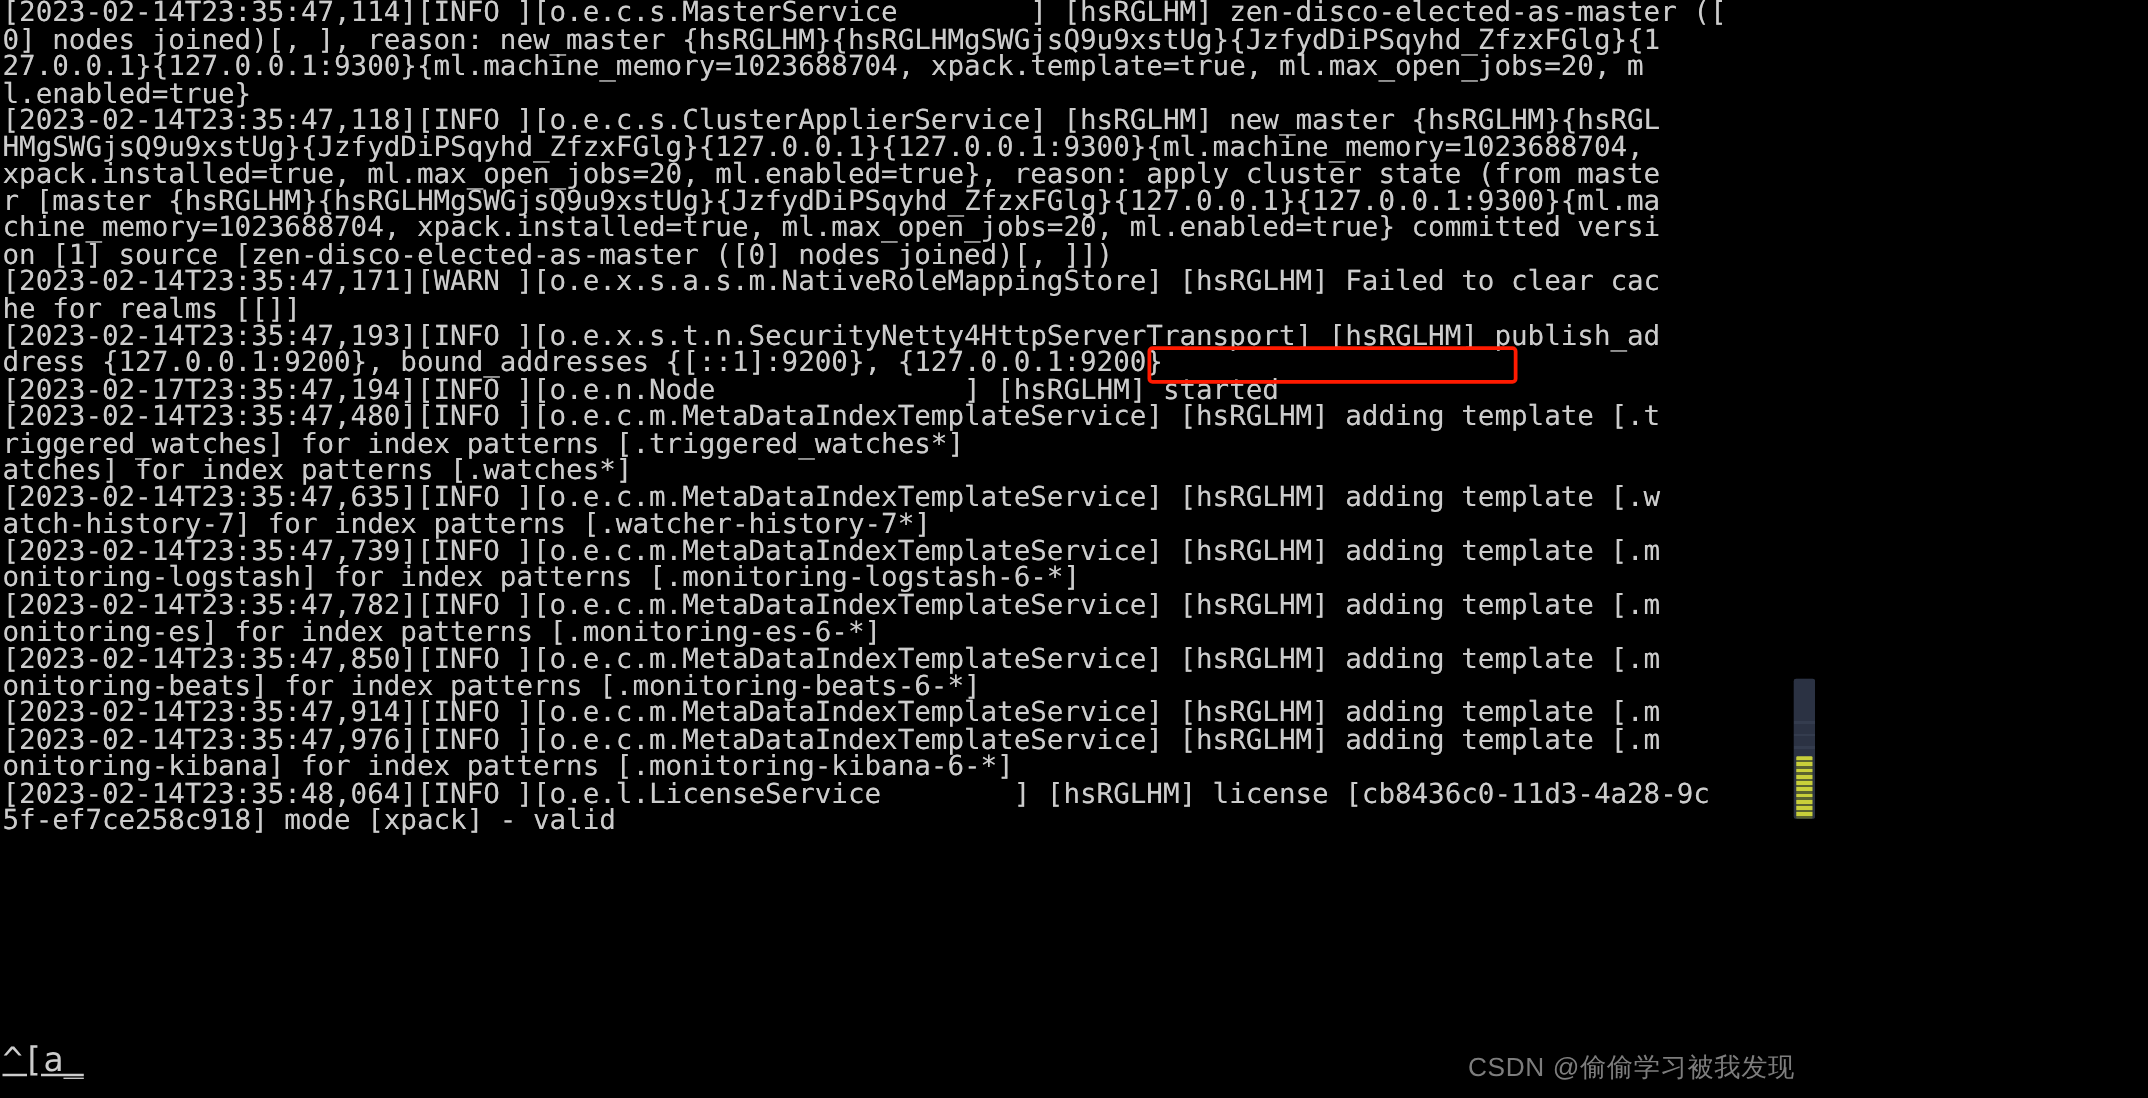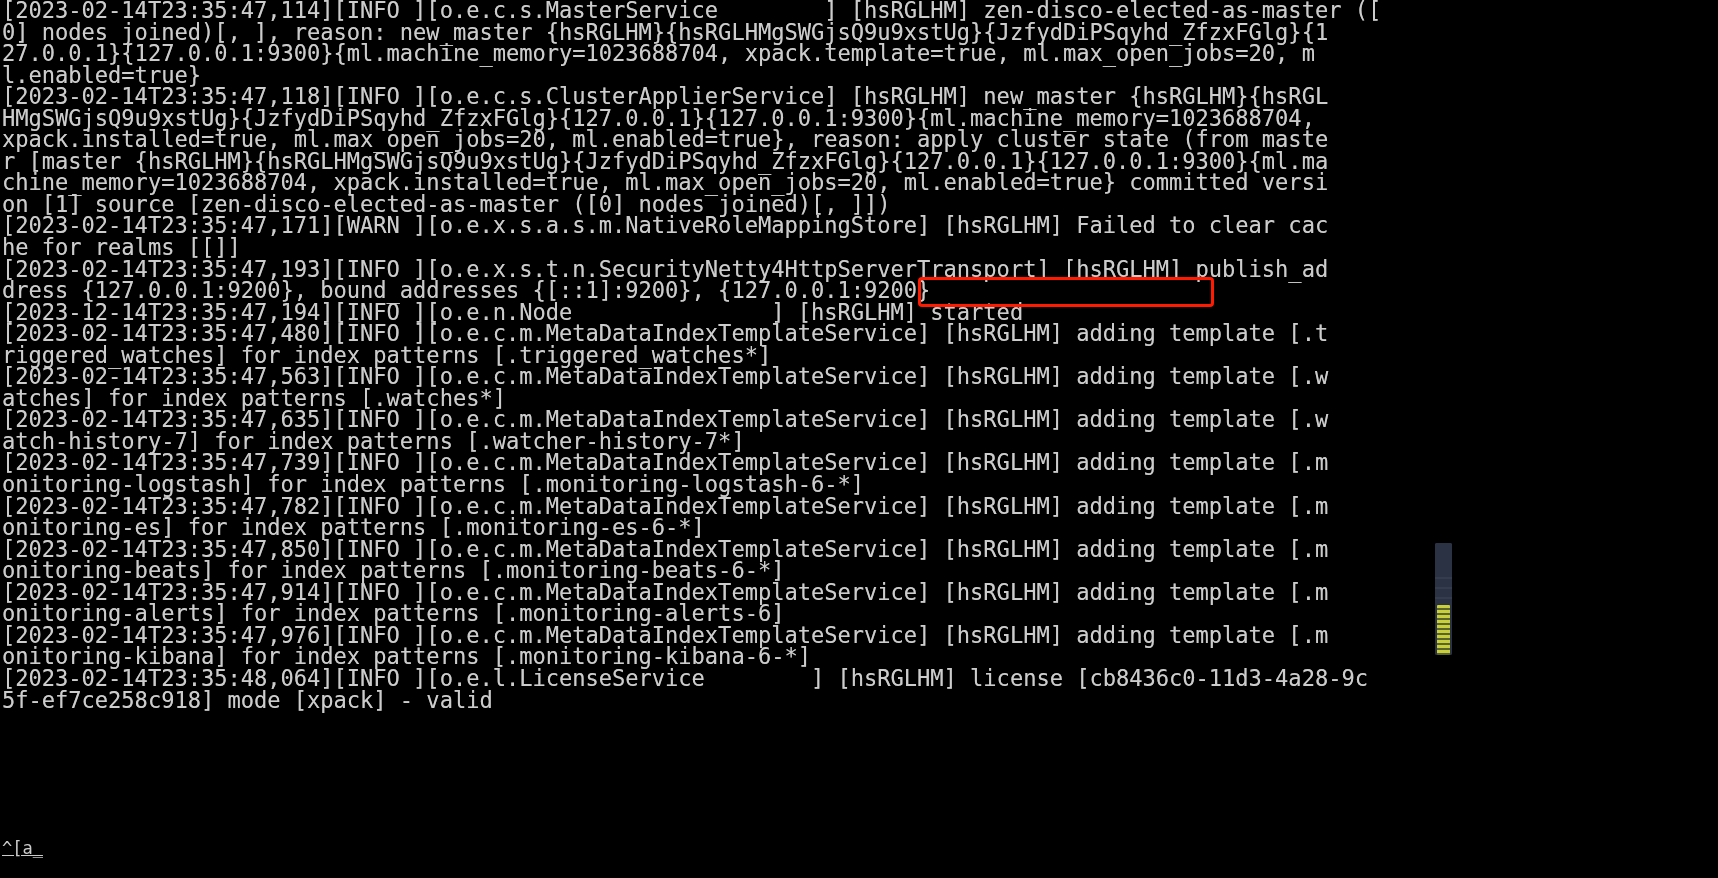--- a/index.html
+++ b/index.html
@@ -98,21 +98,21 @@
     border-radius: 1px;
   }
 
   
   #prompt-line {
     position: absolute;
     left: 2px;
     top: 838px;
     color: #cccccc;
     font-family: "DejaVu Sans Mono", "Liberation Mono", monospace;
-    font-size: 17px;
+    font-size: 27px;
     line-height: 21.55px;
     white-space: pre;
     text-decoration: underline;
   }
 
   
   #watermark {
     position: absolute;
     right: 16px;
     bottom: 10px;
@@ -137,44 +137,43 @@
       <span class="log-line">[2023-02-14T23:35:47,118][INFO ][o.e.c.s.ClusterApplierService] [hsRGLHM] new_master {hsRGLHM}{hsRGL</span>
       <span class="log-line">HMgSWGjsQ9u9xstUg}{JzfydDiPSqyhd_ZfzxFGlg}{127.0.0.1}{127.0.0.1:9300}{ml.machine_memory=1023688704,</span>
       <span class="log-line">xpack.installed=true, ml.max_open_jobs=20, ml.enabled=true}, reason: apply cluster state (from maste</span>
       <span class="log-line">r [master {hsRGLHM}{hsRGLHMgSWGjsQ9u9xstUg}{JzfydDiPSqyhd_ZfzxFGlg}{127.0.0.1}{127.0.0.1:9300}{ml.ma</span>
       <span class="log-line">chine_memory=1023688704, xpack.installed=true, ml.max_open_jobs=20, ml.enabled=true} committed versi</span>
       <span class="log-line">on [1] source [zen-disco-elected-as-master ([0] nodes joined)[, ]])</span>
       <span class="log-line">[2023-02-14T23:35:47,171][WARN ][o.e.x.s.a.s.m.NativeRoleMappingStore] [hsRGLHM] Failed to clear cac</span>
       <span class="log-line">he for realms [[]]</span>
       <span class="log-line">[2023-02-14T23:35:47,193][INFO ][o.e.x.s.t.n.SecurityNetty4HttpServerTransport] [hsRGLHM] publish_ad</span>
       <span class="log-line">dress {127.0.0.1:9200}, bound_addresses {[::1]:9200}, {127.0.0.1:9200}</span>
-      <span class="log-line">[2023-12-14T23:35:47,194][INFO ][o.e.n.Node               ] [hsRGLHM] started</span>
+      <span class="log-line">[2023-02-17T23:35:47,194][INFO ][o.e.n.Node               ] [hsRGLHM] started</span>
       <span class="log-line">[2023-02-14T23:35:47,480][INFO ][o.e.c.m.MetaDataIndexTemplateService] [hsRGLHM] adding template [.t</span>
       <span class="log-line">riggered_watches] for index patterns [.triggered_watches*]</span>
-      <span class="log-line">[2023-02-14T23:35:47,563][INFO ][o.e.c.m.MetaDataIndexTemplateService] [hsRGLHM] adding template [.w</span>
       <span class="log-line">atches] for index patterns [.watches*]</span>
       <span class="log-line">[2023-02-14T23:35:47,635][INFO ][o.e.c.m.MetaDataIndexTemplateService] [hsRGLHM] adding template [.w</span>
       <span class="log-line">atch-history-7] for index patterns [.watcher-history-7*]</span>
       <span class="log-line">[2023-02-14T23:35:47,739][INFO ][o.e.c.m.MetaDataIndexTemplateService] [hsRGLHM] adding template [.m</span>
       <span class="log-line">onitoring-logstash] for index patterns [.monitoring-logstash-6-*]</span>
       <span class="log-line">[2023-02-14T23:35:47,782][INFO ][o.e.c.m.MetaDataIndexTemplateService] [hsRGLHM] adding template [.m</span>
       <span class="log-line">onitoring-es] for index patterns [.monitoring-es-6-*]</span>
       <span class="log-line">[2023-02-14T23:35:47,850][INFO ][o.e.c.m.MetaDataIndexTemplateService] [hsRGLHM] adding template [.m</span>
       <span class="log-line">onitoring-beats] for index patterns [.monitoring-beats-6-*]</span>
       <span class="log-line">[2023-02-14T23:35:47,914][INFO ][o.e.c.m.MetaDataIndexTemplateService] [hsRGLHM] adding template [.m</span>
-      <span class="log-line">onitoring-alerts] for index patterns [.monitoring-alerts-6]</span>
       <span class="log-line">[2023-02-14T23:35:47,976][INFO ][o.e.c.m.MetaDataIndexTemplateService] [hsRGLHM] adding template [.m</span>
       <span class="log-line">onitoring-kibana] for index patterns [.monitoring-kibana-6-*]</span>
       <span class="log-line">[2023-02-14T23:35:48,064][INFO ][o.e.l.LicenseService        ] [hsRGLHM] license [cb8436c0-11d3-4a28-9c</span>
       <span class="log-line">5f-ef7ce258c918] mode [xpack] - valid</span>
     </div>
 
   <div id="highlight-box" style="left: 918px; top: 277px; width: 296px; height: 30px; border-color: rgb(255, 26, 0);"></div>
 
   <div id="scrollbar">
     <div class="bar-track"></div>
     <div class="bar-thumb"></div>
   </div>
 
   <div id="prompt-line">^[a_</div>
 
+  <div id="watermark">CSDN @偷偷学习被我发现</div>
 
 </div>
 
 </body></html>

